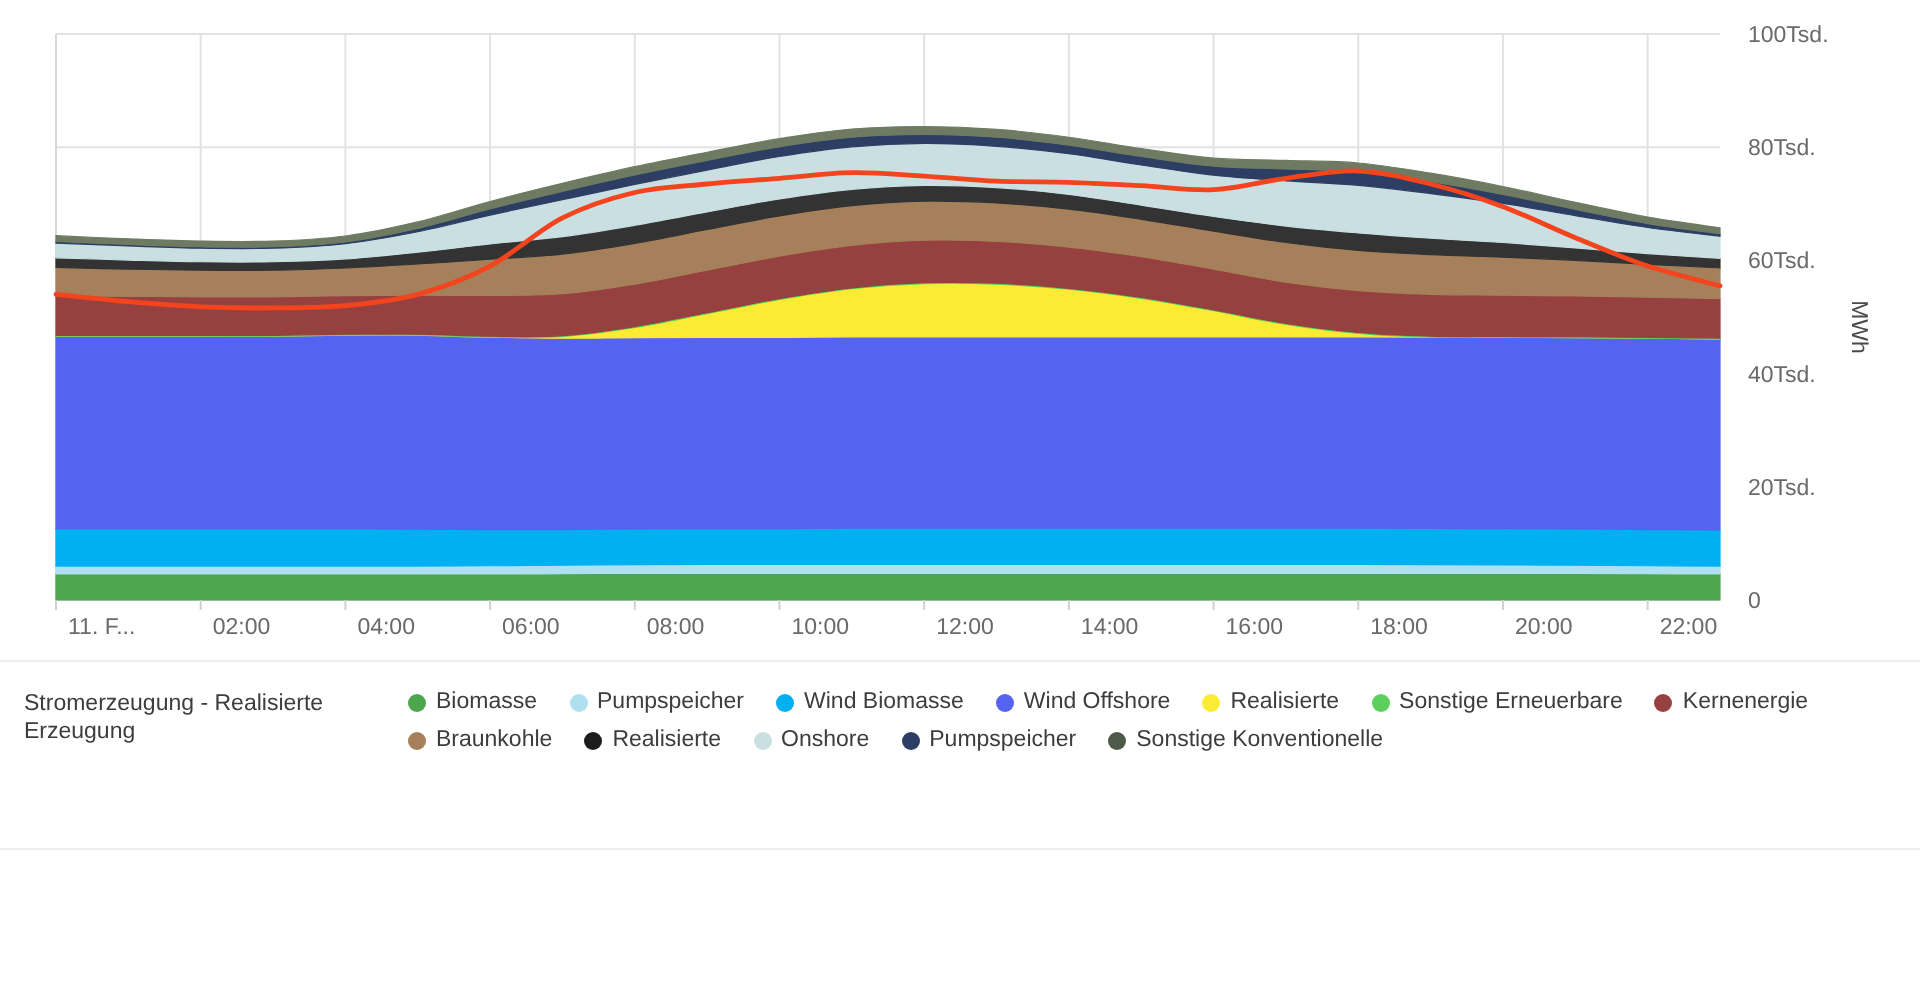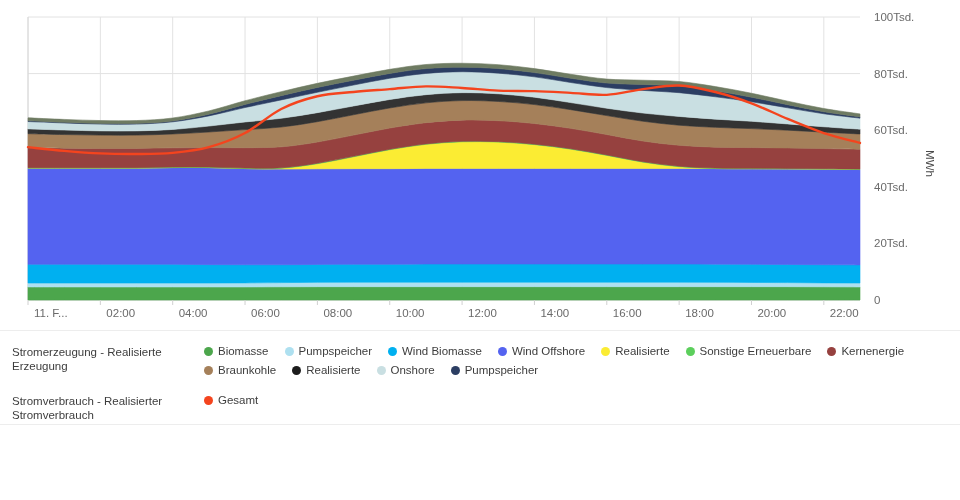--- a/index.html
+++ b/index.html
@@ -222,28 +222,23 @@
             <span class="legend-text">Realisierte</span>
           </div>
           <div class="legend-item">
             <span class="legend-swatch" style="background: rgb(201, 223, 226);"></span>
             <span class="legend-text">Onshore</span>
           </div>
           <div class="legend-item">
             <span class="legend-swatch" style="background: rgb(44, 62, 99);"></span>
             <span class="legend-text">Pumpspeicher</span>
           </div>
+          <div class="legend-item">
+            <span class="legend-swatch" style="background: rgb(77, 90, 74);"></span>
+            <span class="legend-text">Sonstige Konventionelle</span>
+          </div>
         </div>
     </div>
 
-    <div class="legend-block" id="legend-consumption">
-      <div class="legend-title">Stromverbrauch - Realisierter Stromverbrauch</div>
-      <div class="legend-items consumption-items" id="cons-items">
-          <div class="legend-item">
-            <span class="legend-swatch" style="background: rgb(244, 68, 30);"></span>
-            <span class="legend-text">Gesamt</span>
-          </div>
-        </div>
-    </div>
 
   </div>
 
 </div>
 
 </body></html>

